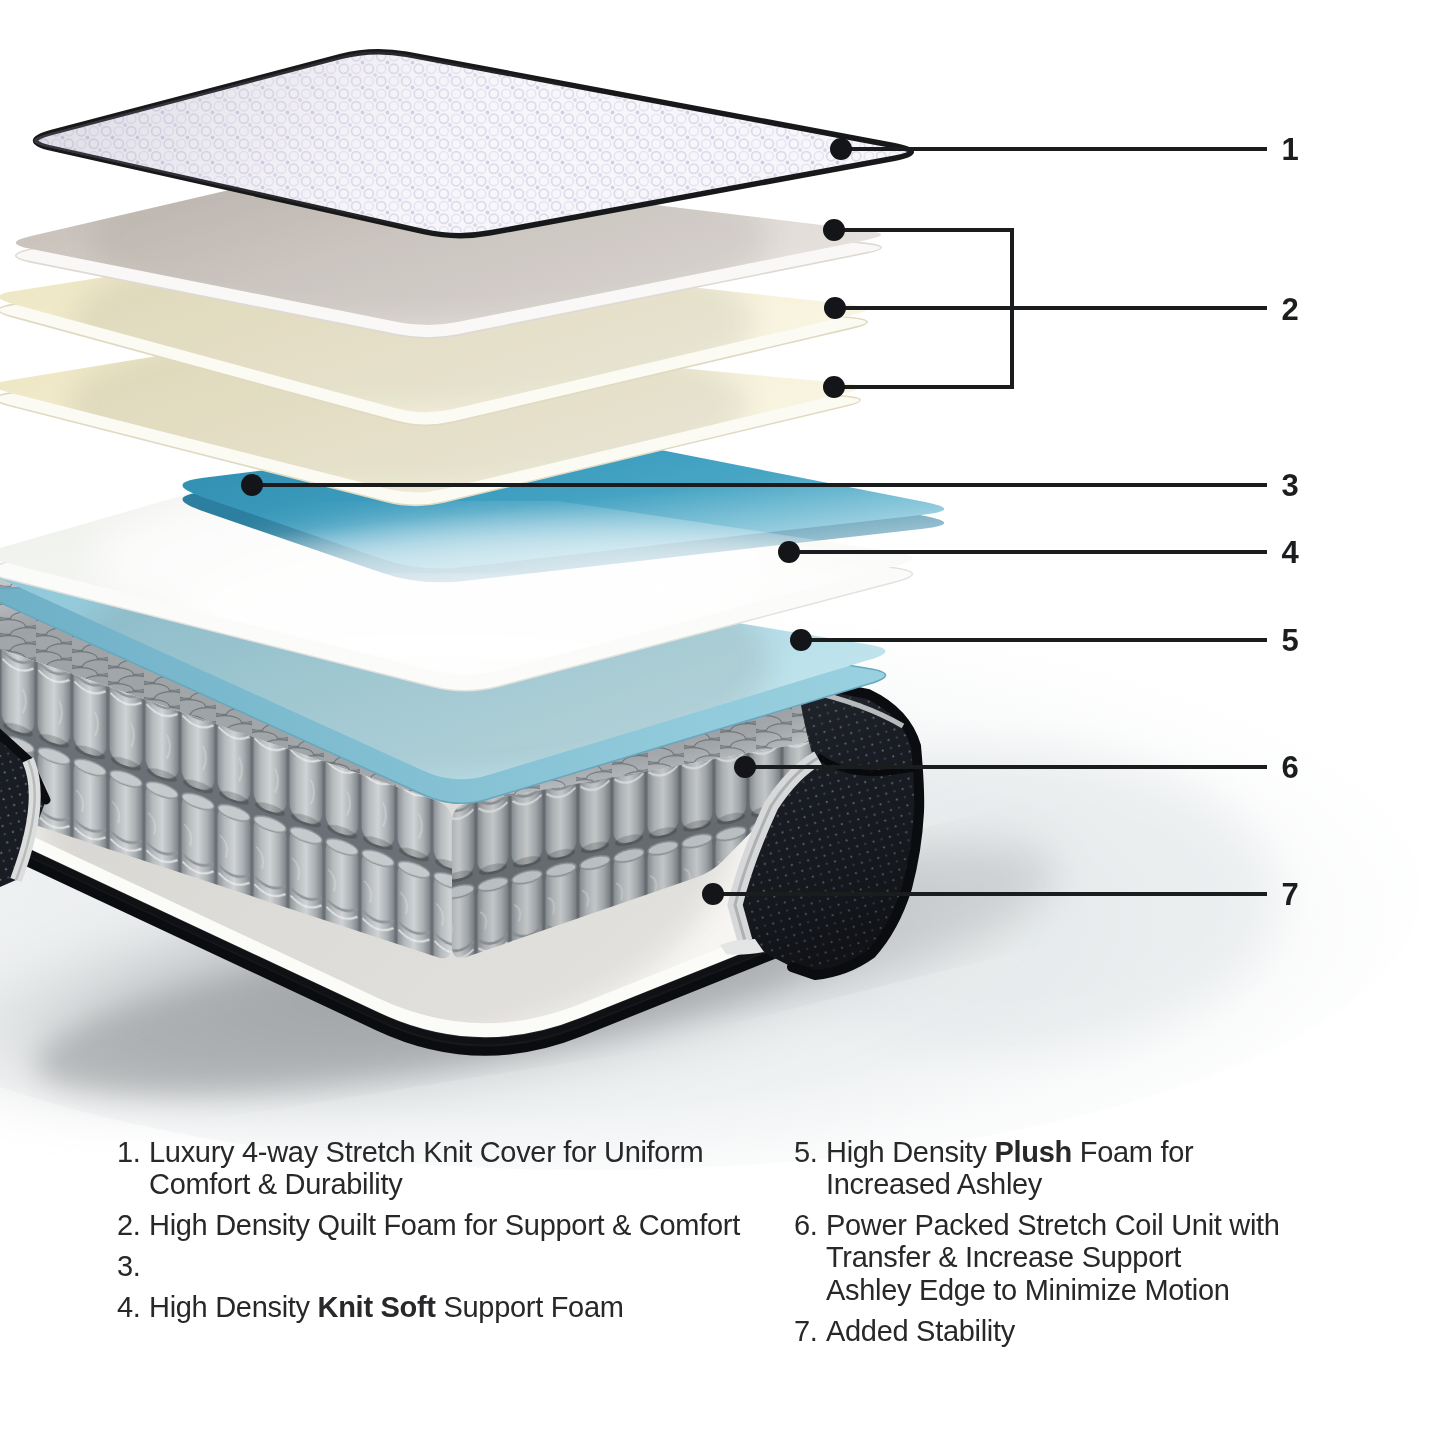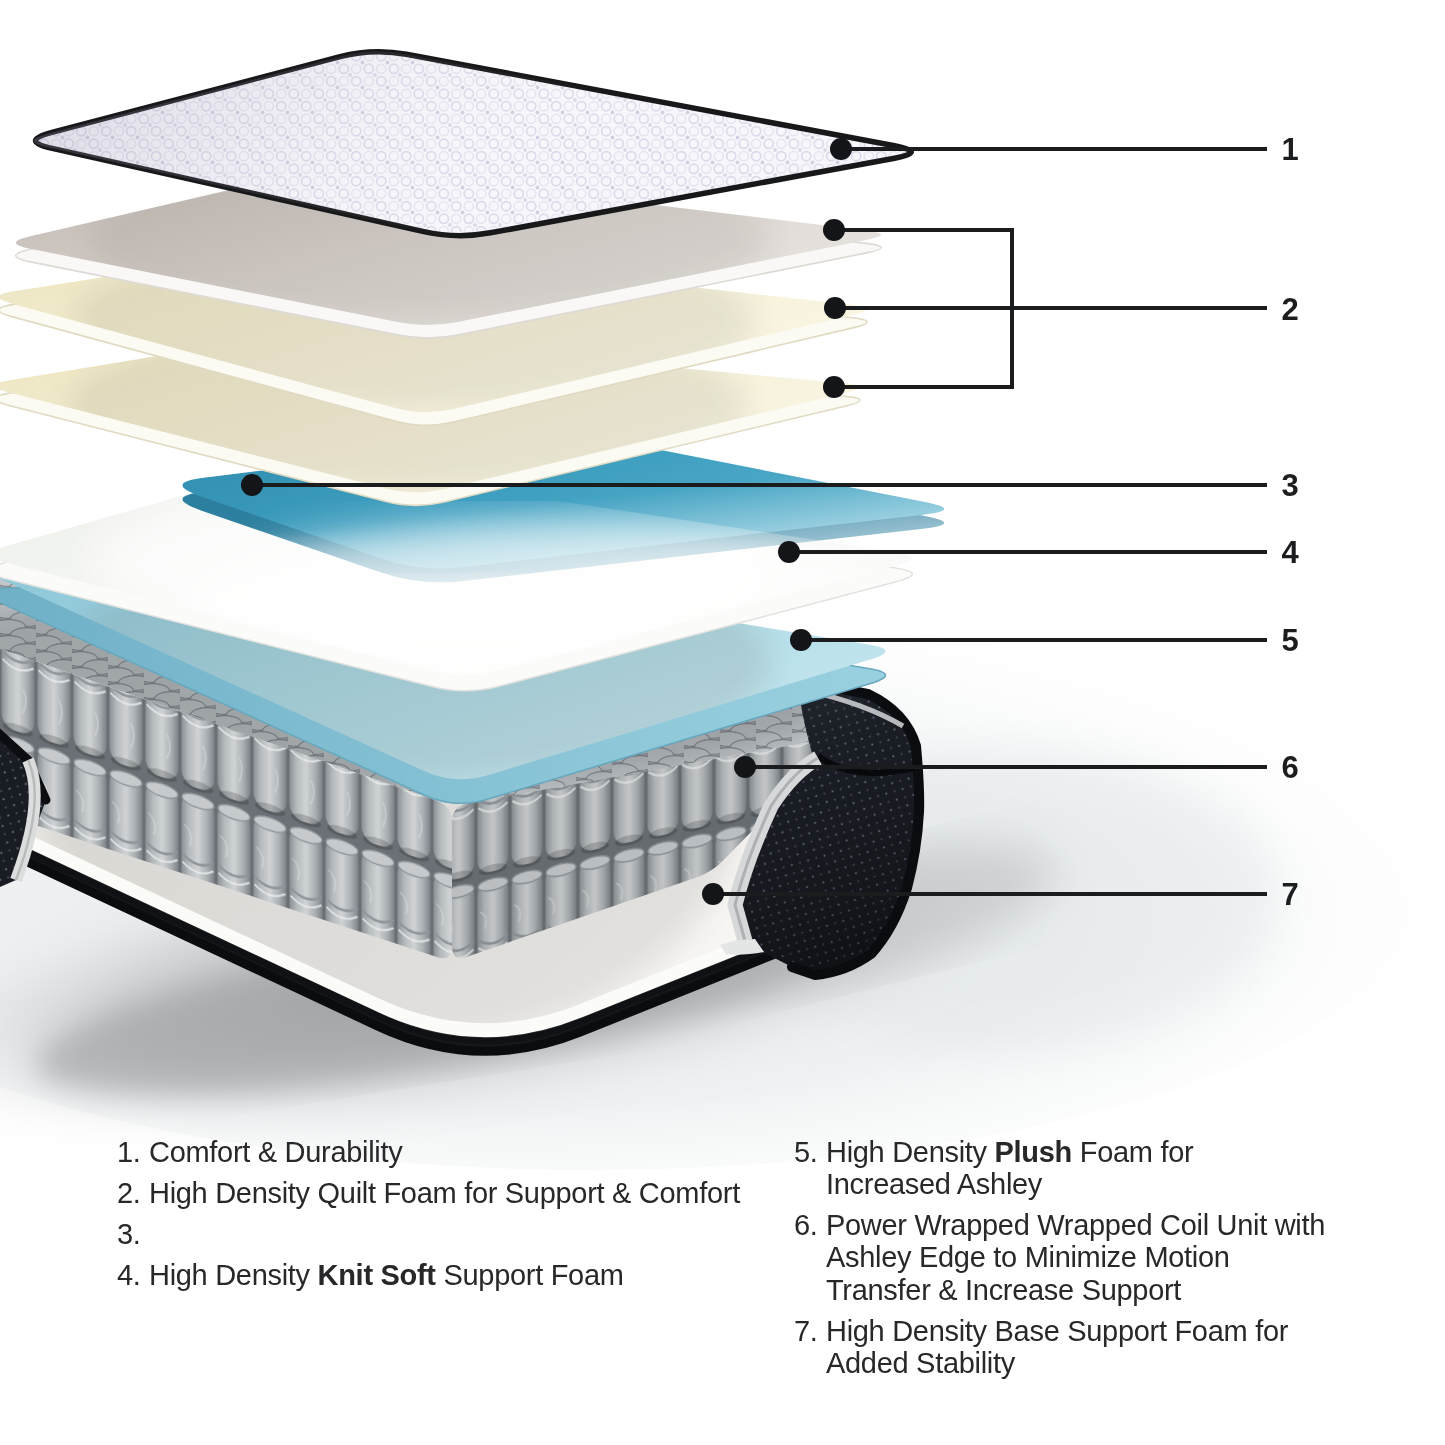--- a/index.html
+++ b/index.html
@@ -314,20 +314,21 @@
           <text x="1290" y="905" text-anchor="middle" font-size="31px" font-weight="bold" fill="#1c1d1f">7</text>
         </g>
       </g>
 </svg>
 
 <div class="legend" style="left:0;top:1135.5px;width:1445px;">
   <div class="legend-col" id="legend-col-0" style="left:117px;width:660px;">
         <div class="lg-item">
           <div class="lg-num">1.</div>
           <div class="lg-text">
+            <div class="lg-line"><span>Luxury 4-way Stretch Knit Cover for Uniform</span></div>
             <div class="lg-line"><span>Comfort &amp; Durability</span></div>
           </div>
         </div>
         <div class="lg-item">
           <div class="lg-num">2.</div>
           <div class="lg-text">
             <div class="lg-line"><span>High Density Quilt Foam for Support &amp; Comfort</span></div>
           </div>
         </div>
         <div class="lg-item">
@@ -346,27 +347,26 @@
         <div class="lg-item">
           <div class="lg-num">5.</div>
           <div class="lg-text">
             <div class="lg-line"><span>High Density </span><b>Plush</b><span> Foam for</span></div>
             <div class="lg-line"><span>Increased Ashley</span></div>
           </div>
         </div>
         <div class="lg-item">
           <div class="lg-num">6.</div>
           <div class="lg-text">
-            <div class="lg-line"><span>Power Wrapped Wrapped Coil Unit with</span></div>
+            <div class="lg-line"><span>Power Packed Stretch Coil Unit with</span></div>
+            <div class="lg-line"><span>Transfer &amp; Increase Support</span></div>
             <div class="lg-line"><span>Ashley Edge to Minimize Motion</span></div>
-            <div class="lg-line"><span>Transfer &amp; Increase Support</span></div>
           </div>
         </div>
         <div class="lg-item">
           <div class="lg-num">7.</div>
           <div class="lg-text">
-            <div class="lg-line"><span>High Density Base Support Foam for</span></div>
             <div class="lg-line"><span>Added Stability</span></div>
           </div>
         </div>
       </div>
 </div>
 </div>
 
 </body></html>

